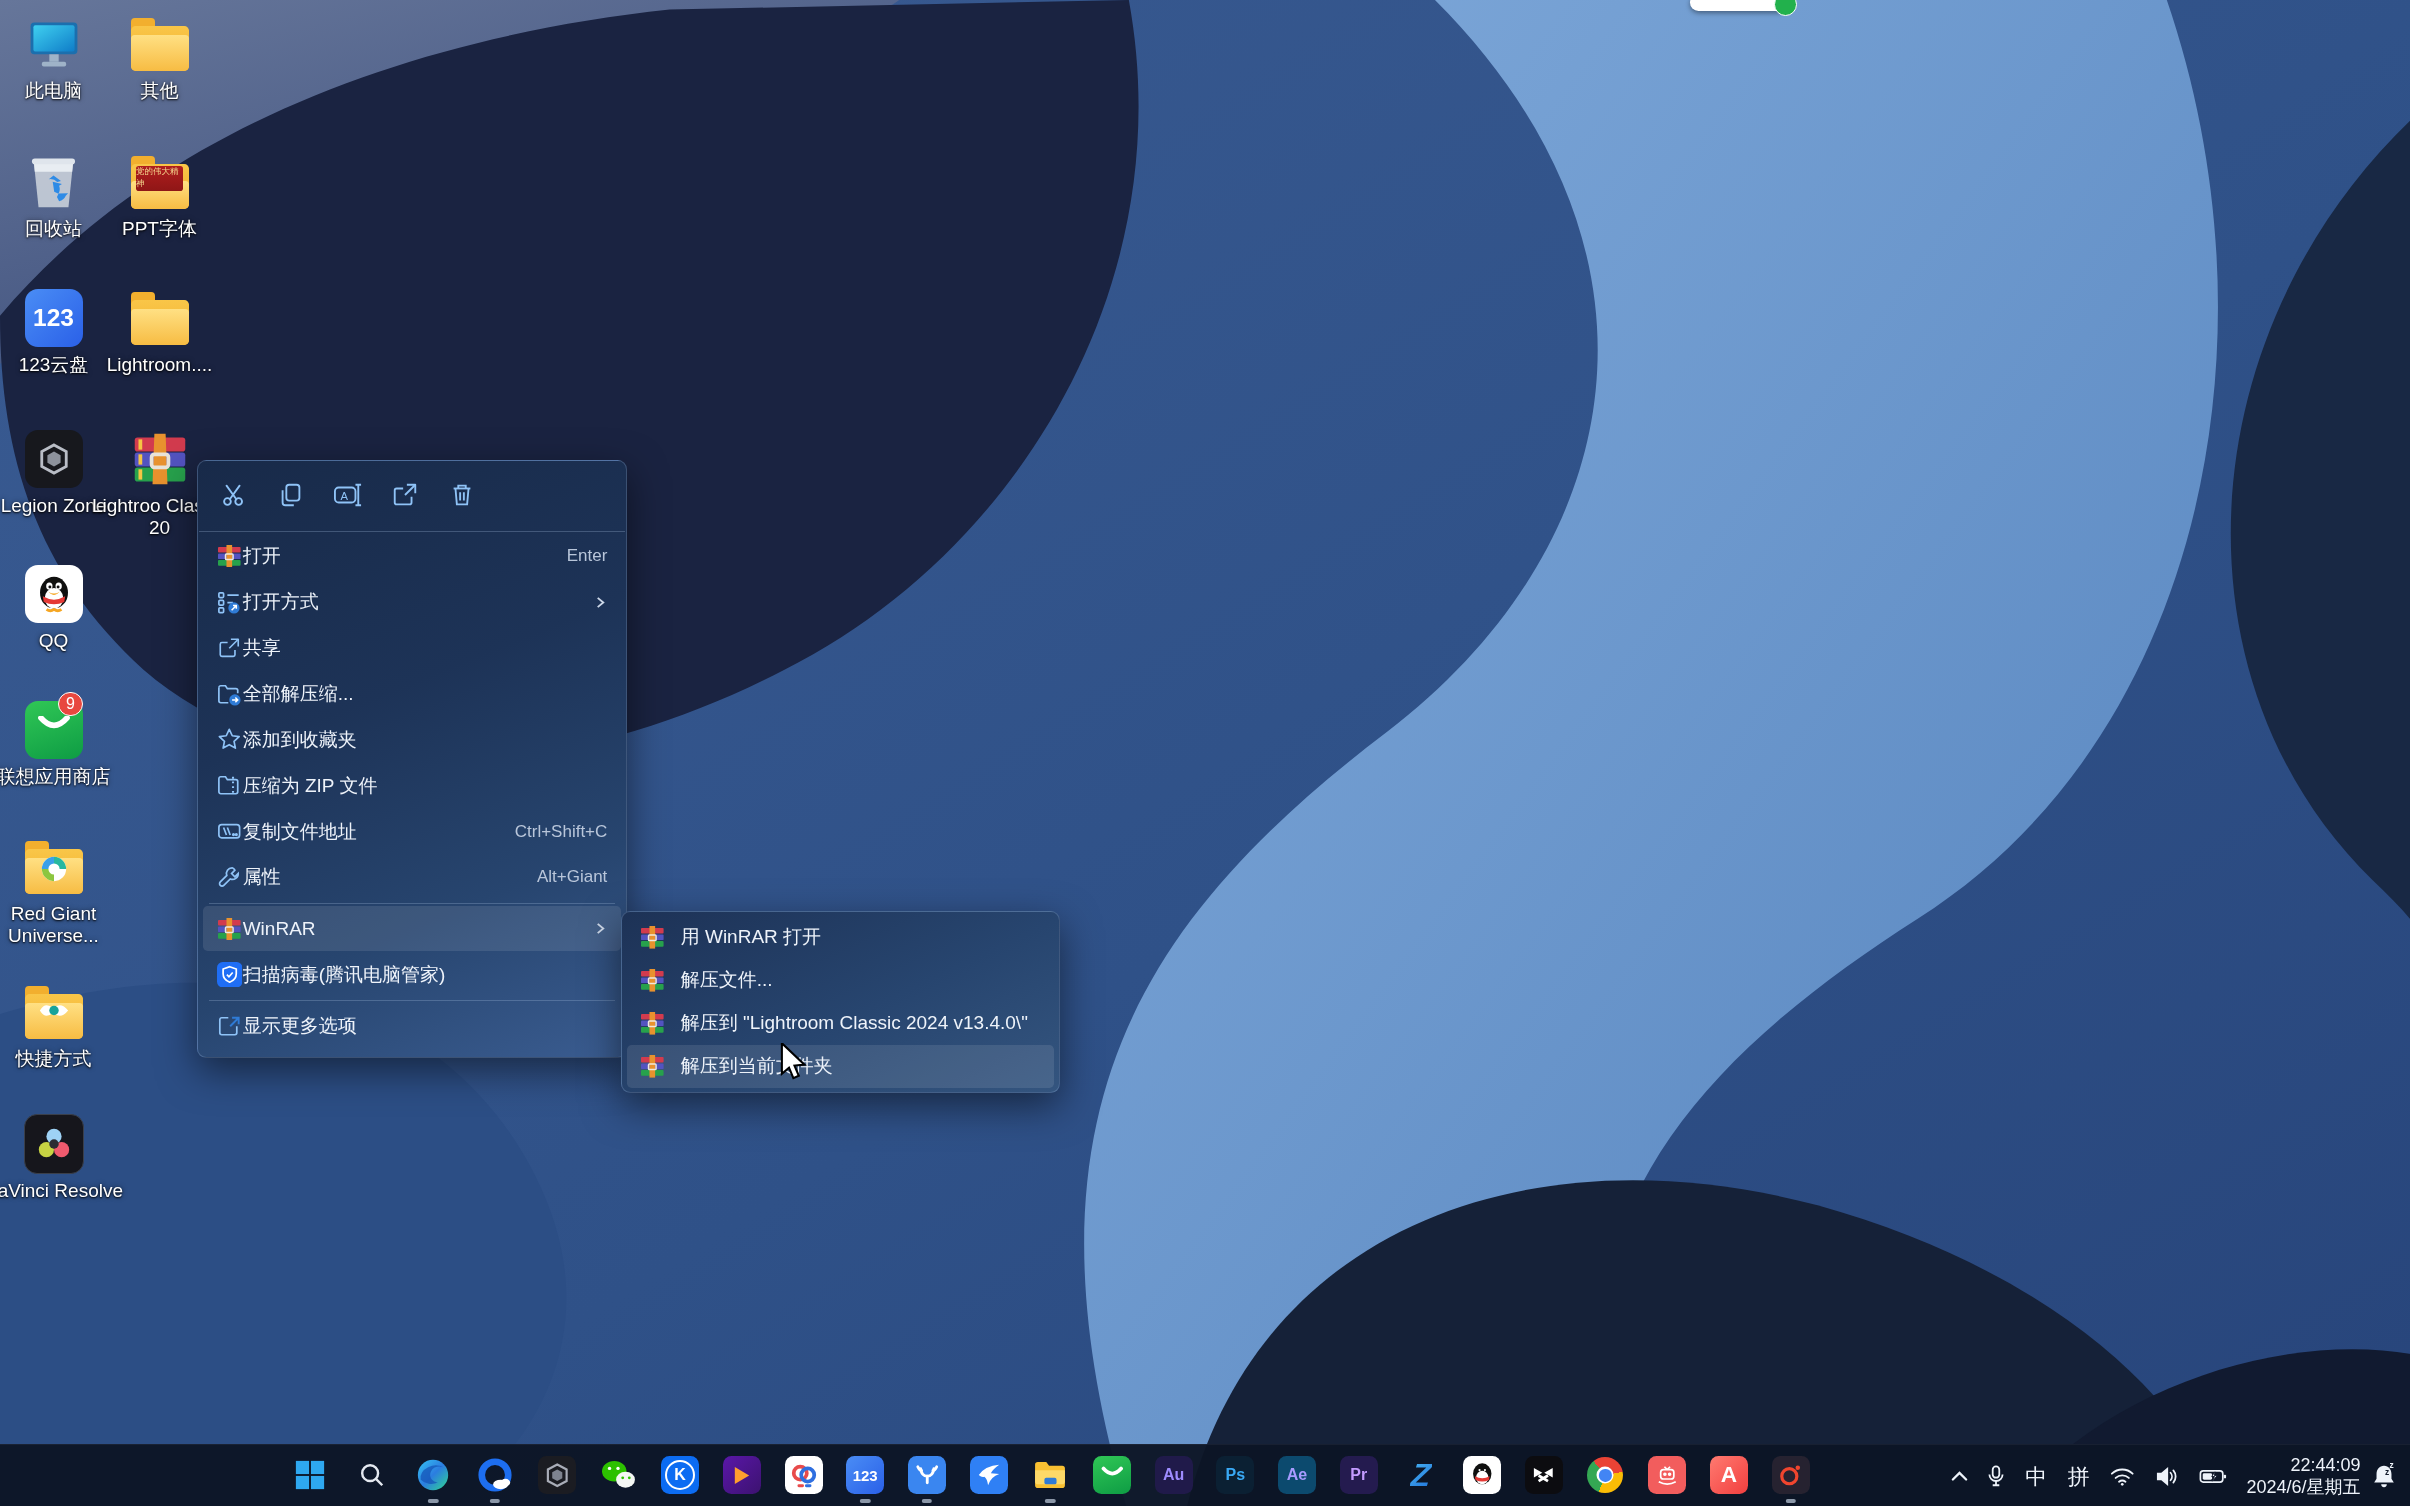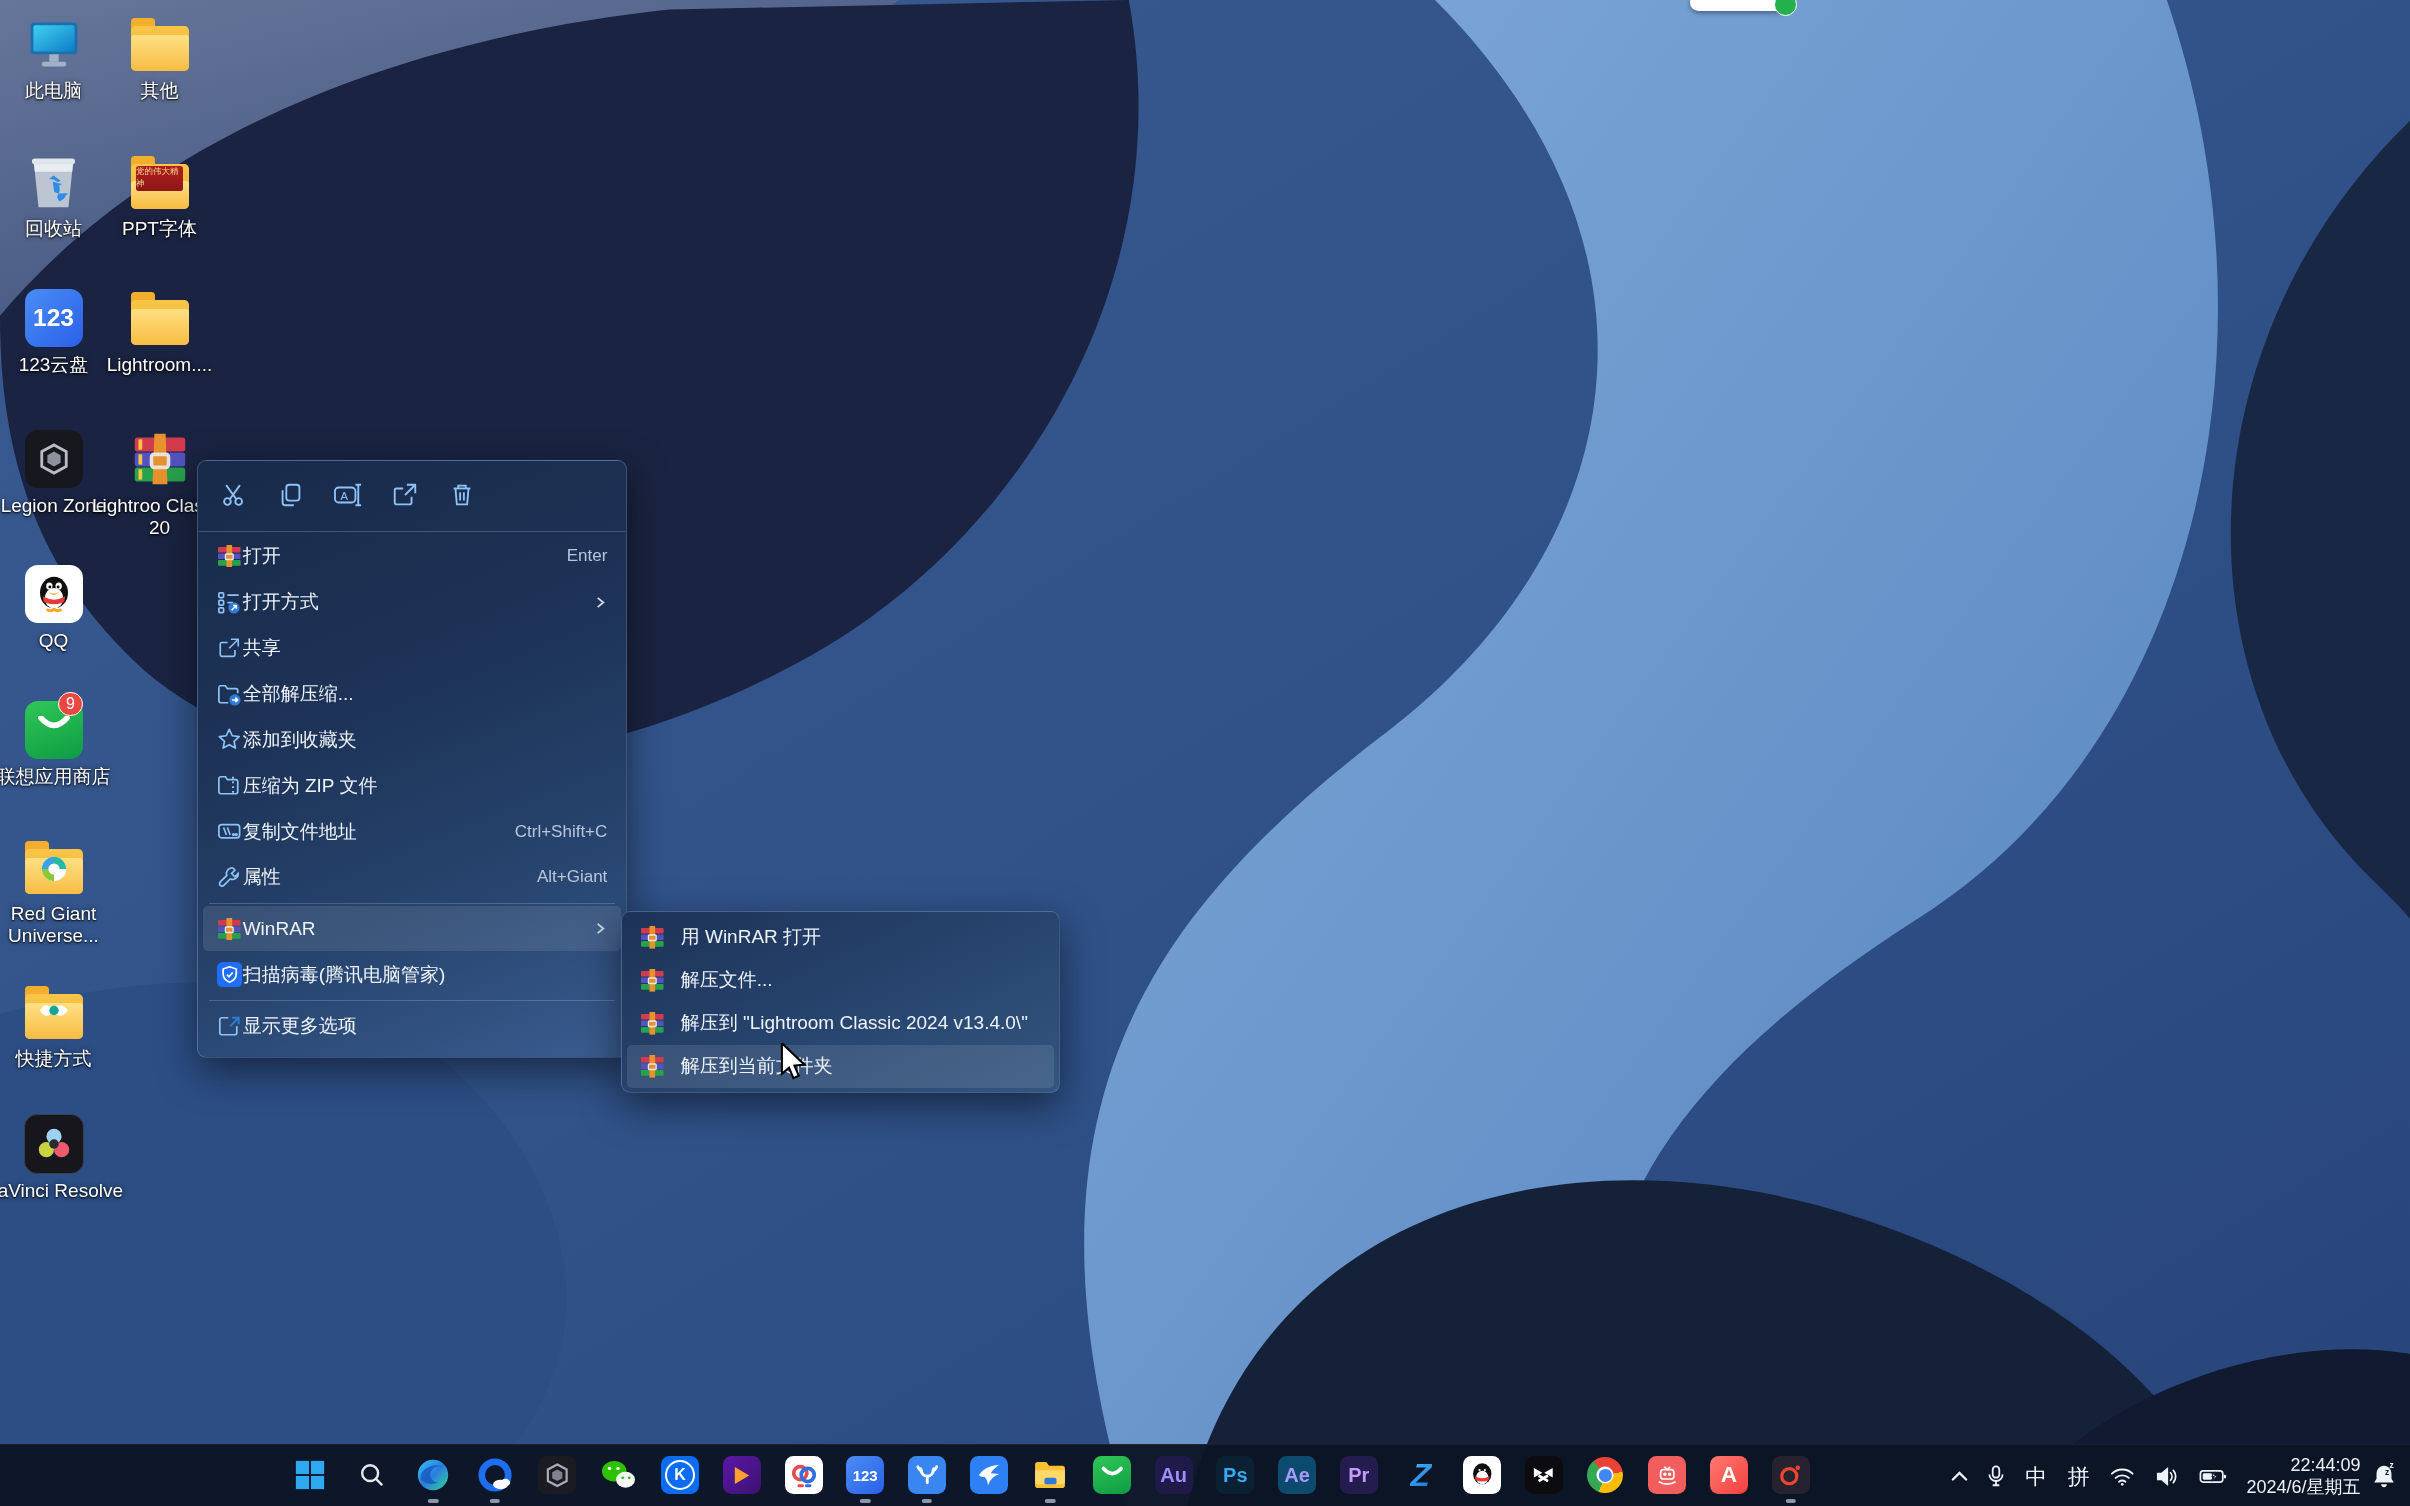--- a/index.html
+++ b/index.html
@@ -44,21 +44,21 @@
     border:0.9px solid rgba(150,180,220,.28);box-shadow:0 13px 38px rgba(0,0,0,.5);padding:3.8px 0;}
   .smi{height:43px;margin:0 4.7px;padding:0 13px;border-radius:4.7px;display:flex;align-items:center;gap:15px;color:#eef3fa;font-size:19px;}
   .smi.hl{background:rgba(255,255,255,.10);}
 
   
   .taskbar{position:absolute;left:0;bottom:0;width:2411px;height:62px;background:rgba(13,21,37,.96);z-index:8;border-top:0.9px solid rgba(255,255,255,.05);}
   .tb-apps{position:absolute;left:290px;top:10.4px;display:flex;gap:21.7px;}
   .tb-app{position:relative;width:40px;height:40px;display:flex;align-items:center;justify-content:center;border-radius:7.5px;}
   .tb-app .dot{position:absolute;bottom:-7.5px;left:50%;transform:translateX(-50%);width:10.4px;height:3.8px;border-radius:1.9px;background:#8b97a8;}
   .appbox{width:38px;height:38px;border-radius:8.5px;display:flex;align-items:center;justify-content:center;font-weight:bold;}
-  .adobe{font-size:20px;letter-spacing:0;}
+  .adobe{font-size:16px;letter-spacing:0;}
 
   .tray{position:absolute;right:0;top:0;height:62px;display:flex;align-items:center;z-index:9;color:#eef3fa;}
   .tray .titem{display:flex;align-items:center;justify-content:center;height:41px;padding:0 10.4px;border-radius:5.6px;}
   .ime{font-size:21.7px;}
   .clock{text-align:right;font-size:18px;line-height:1.25;margin-left:9.4px;}
   .bell{margin:0 13px 0 9.4px;}
 
   .cursor{position:absolute;left:780px;top:1043px;z-index:20;}
 </style>
 </head>

